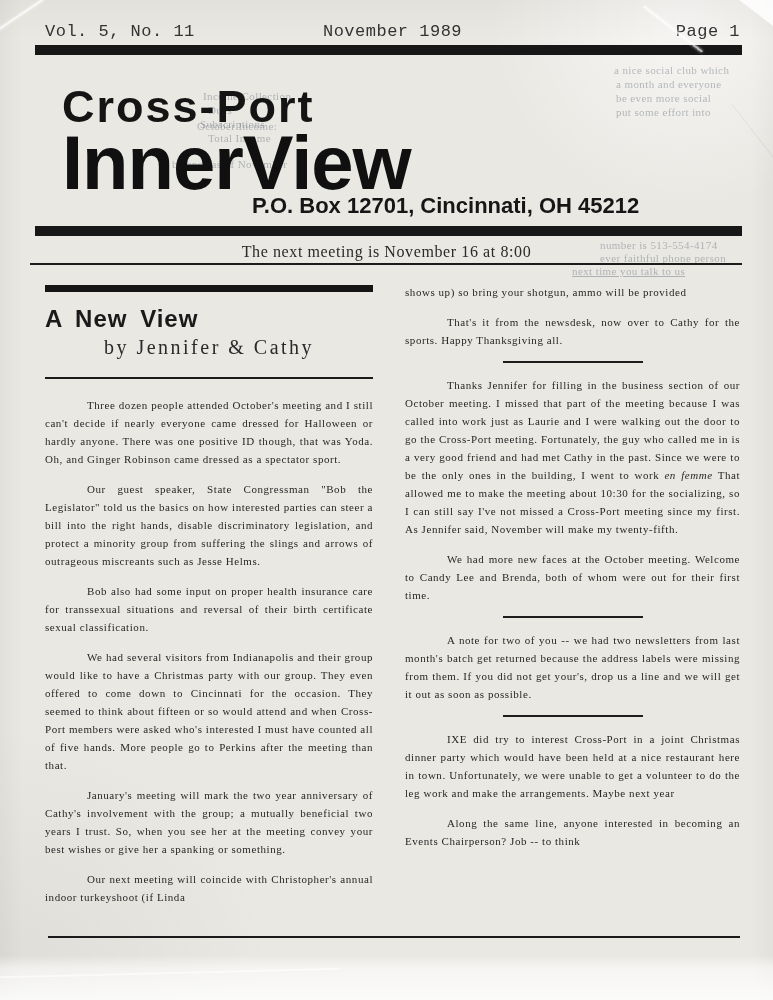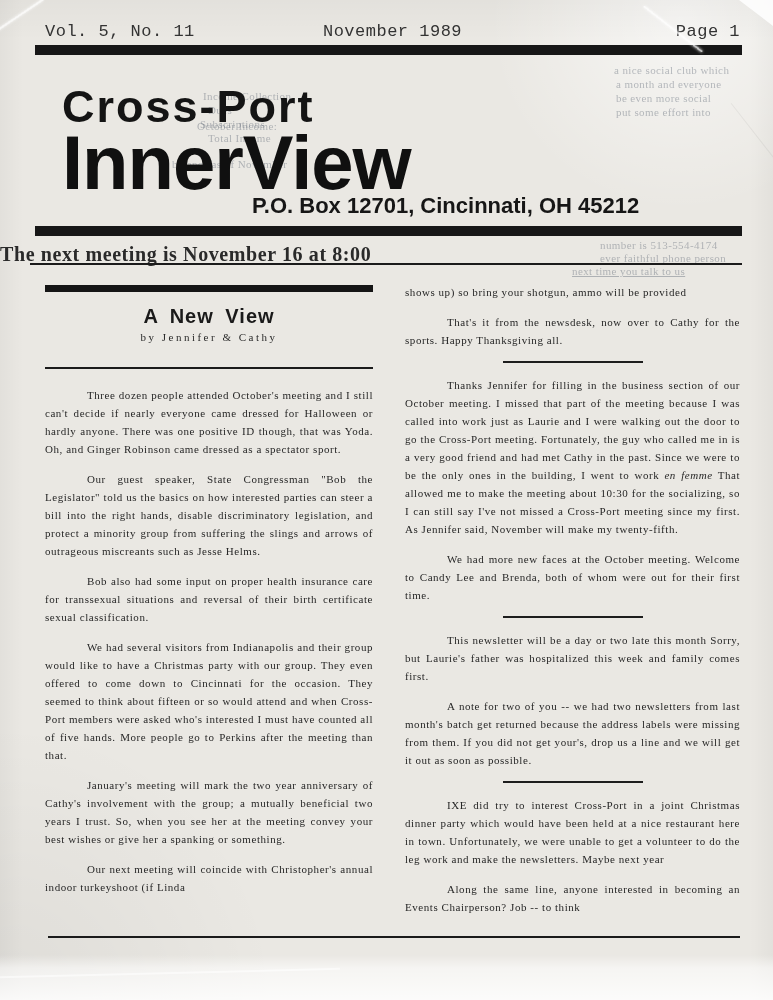--- a/index.html
+++ b/index.html
@@ -35,38 +35,38 @@
   .mast-line2{
     font-family:"Liberation Sans", sans-serif;font-weight:bold;font-size:76px;
     letter-spacing:-1px;color:#101010;margin-top:-4px;
   }
   .mast-address{
     font-family:"Liberation Sans", sans-serif;font-weight:bold;font-size:22px;
     color:#161616;margin:-6px 0 16px 190px;letter-spacing:0;
   }
   
   .meeting-line{
-    position:absolute;top:243px;left:0;right:0;
-    font-size:20px;letter-spacing:.6px;color:#2a2a2a;font-weight:bold;
+    position:absolute;top:243px;left:0;right:0;text-align:center;
+    font-size:16px;letter-spacing:.6px;color:#2a2a2a;
   }
   .rule-thin{background:#1b1b1b;height:2px;}
   .rule-meeting{position:absolute;top:263px;left:30px;right:31px;}
   .rule-bottom{position:absolute;top:936px;left:48px;right:33px;}
   
   .columns{position:absolute;top:283px;left:45px;right:33px;display:flex;gap:32px;}
   .col{flex:0 0 auto;}
   .col.left{width:328px;}
   .col.right{width:335px;}
   .bar{height:7px;background:#151515;margin:2px 0 13px 0;}
   .article-title{
-    margin:12px 0 3px 0;text-align:center;
-    font-family:"Liberation Sans", sans-serif;font-weight:bold;font-size:20px;
+    margin:12px 0 3px 0;text-align:left;
+    font-family:"Liberation Sans", sans-serif;font-weight:bold;font-size:24px;
     letter-spacing:1px;word-spacing:5px;color:#1a1a1a;
   }
-  .byline{text-align:center;font-size:11px;letter-spacing:2.5px;color:#2a2a2a;margin-bottom:24px;}
+  .byline{text-align:center;font-size:20px;letter-spacing:2.5px;color:#2a2a2a;margin-bottom:18px;}
   .col-rule{margin-bottom:17px;}
   .body-para{
     margin:0 0 12px 0;font-size:11px;line-height:18px;text-align:justify;
     letter-spacing:.55px;color:#272727;
   }
   .body-para.indent{text-indent:42px;}
   .body-para em{font-style:italic;}
   .divider-short{width:140px;height:2px;background:#1d1d1d;margin:9px auto 13px auto;}
   
   .ghost-layer{position:absolute;inset:0;pointer-events:none;}
@@ -139,24 +139,23 @@
         </div>
     </section>
     <section class="col right">
       <div class="col-body" id="col-right">
           <p class="body-para"><span>shows up) so bring your shotgun, ammo will be provided</span></p>
           <p class="body-para indent"><span>That's it from the newsdesk, now over to Cathy for the sports. Happy Thanksgiving all.</span></p>
           <div class="divider-short"></div>
           <p class="body-para indent"><span>Thanks Jennifer for filling in the business section of our October meeting.  I missed that part of the meeting because I was called into work just as Laurie and I were walking out the door to go the Cross-Port meeting.  Fortunately, the guy who called me in is a very good friend and had met Cathy in the past.  Since we were to be the only ones in the building, I went to work </span><em>en femme</em><span>   That allowed me to make the meeting about 10:30 for the socializing, so I can still say I've not missed a Cross-Port meeting since my first.  As Jennifer said, November will make my twenty-fifth.</span></p>
           <p class="body-para indent"><span>We had more new faces at the October meeting.  Welcome to Candy Lee and Brenda, both of whom were out for their first time.</span></p>
           <div class="divider-short"></div>
-          <p class="body-para indent"><span>This newsletter will be a day or two late this month    Sorry, but Laurie's father was hospitalized this week and family comes first.</span></p>
           <p class="body-para indent"><span>A note for two of you -- we had two newsletters from last month's batch get returned because the address labels were missing from them.  If you did not get your's, drop us a line and we will get it out as soon as possible.</span></p>
           <div class="divider-short"></div>
-          <p class="body-para indent"><span>IXE did try to interest Cross-Port in a joint Christmas dinner party which would have been held at a nice restaurant here in town.  Unfortunately, we were unable to get a volunteer to do the leg work and make the newsletters. Maybe next year</span></p>
+          <p class="body-para indent"><span>IXE did try to interest Cross-Port in a joint Christmas dinner party which would have been held at a nice restaurant here in town.  Unfortunately, we were unable to get a volunteer to do the leg work and make the arrangements. Maybe next year</span></p>
           <p class="body-para indent"><span>Along the same line, anyone interested in becoming an Events Chairperson?  Job -- to think</span></p>
         </div>
     </section>
   </main>
 
   <div class="rule-thin rule-bottom"></div>
 
   <div class="fold-corner"></div>
   <div class="crease crease-1"></div>
   <div class="crease crease-2"></div>

